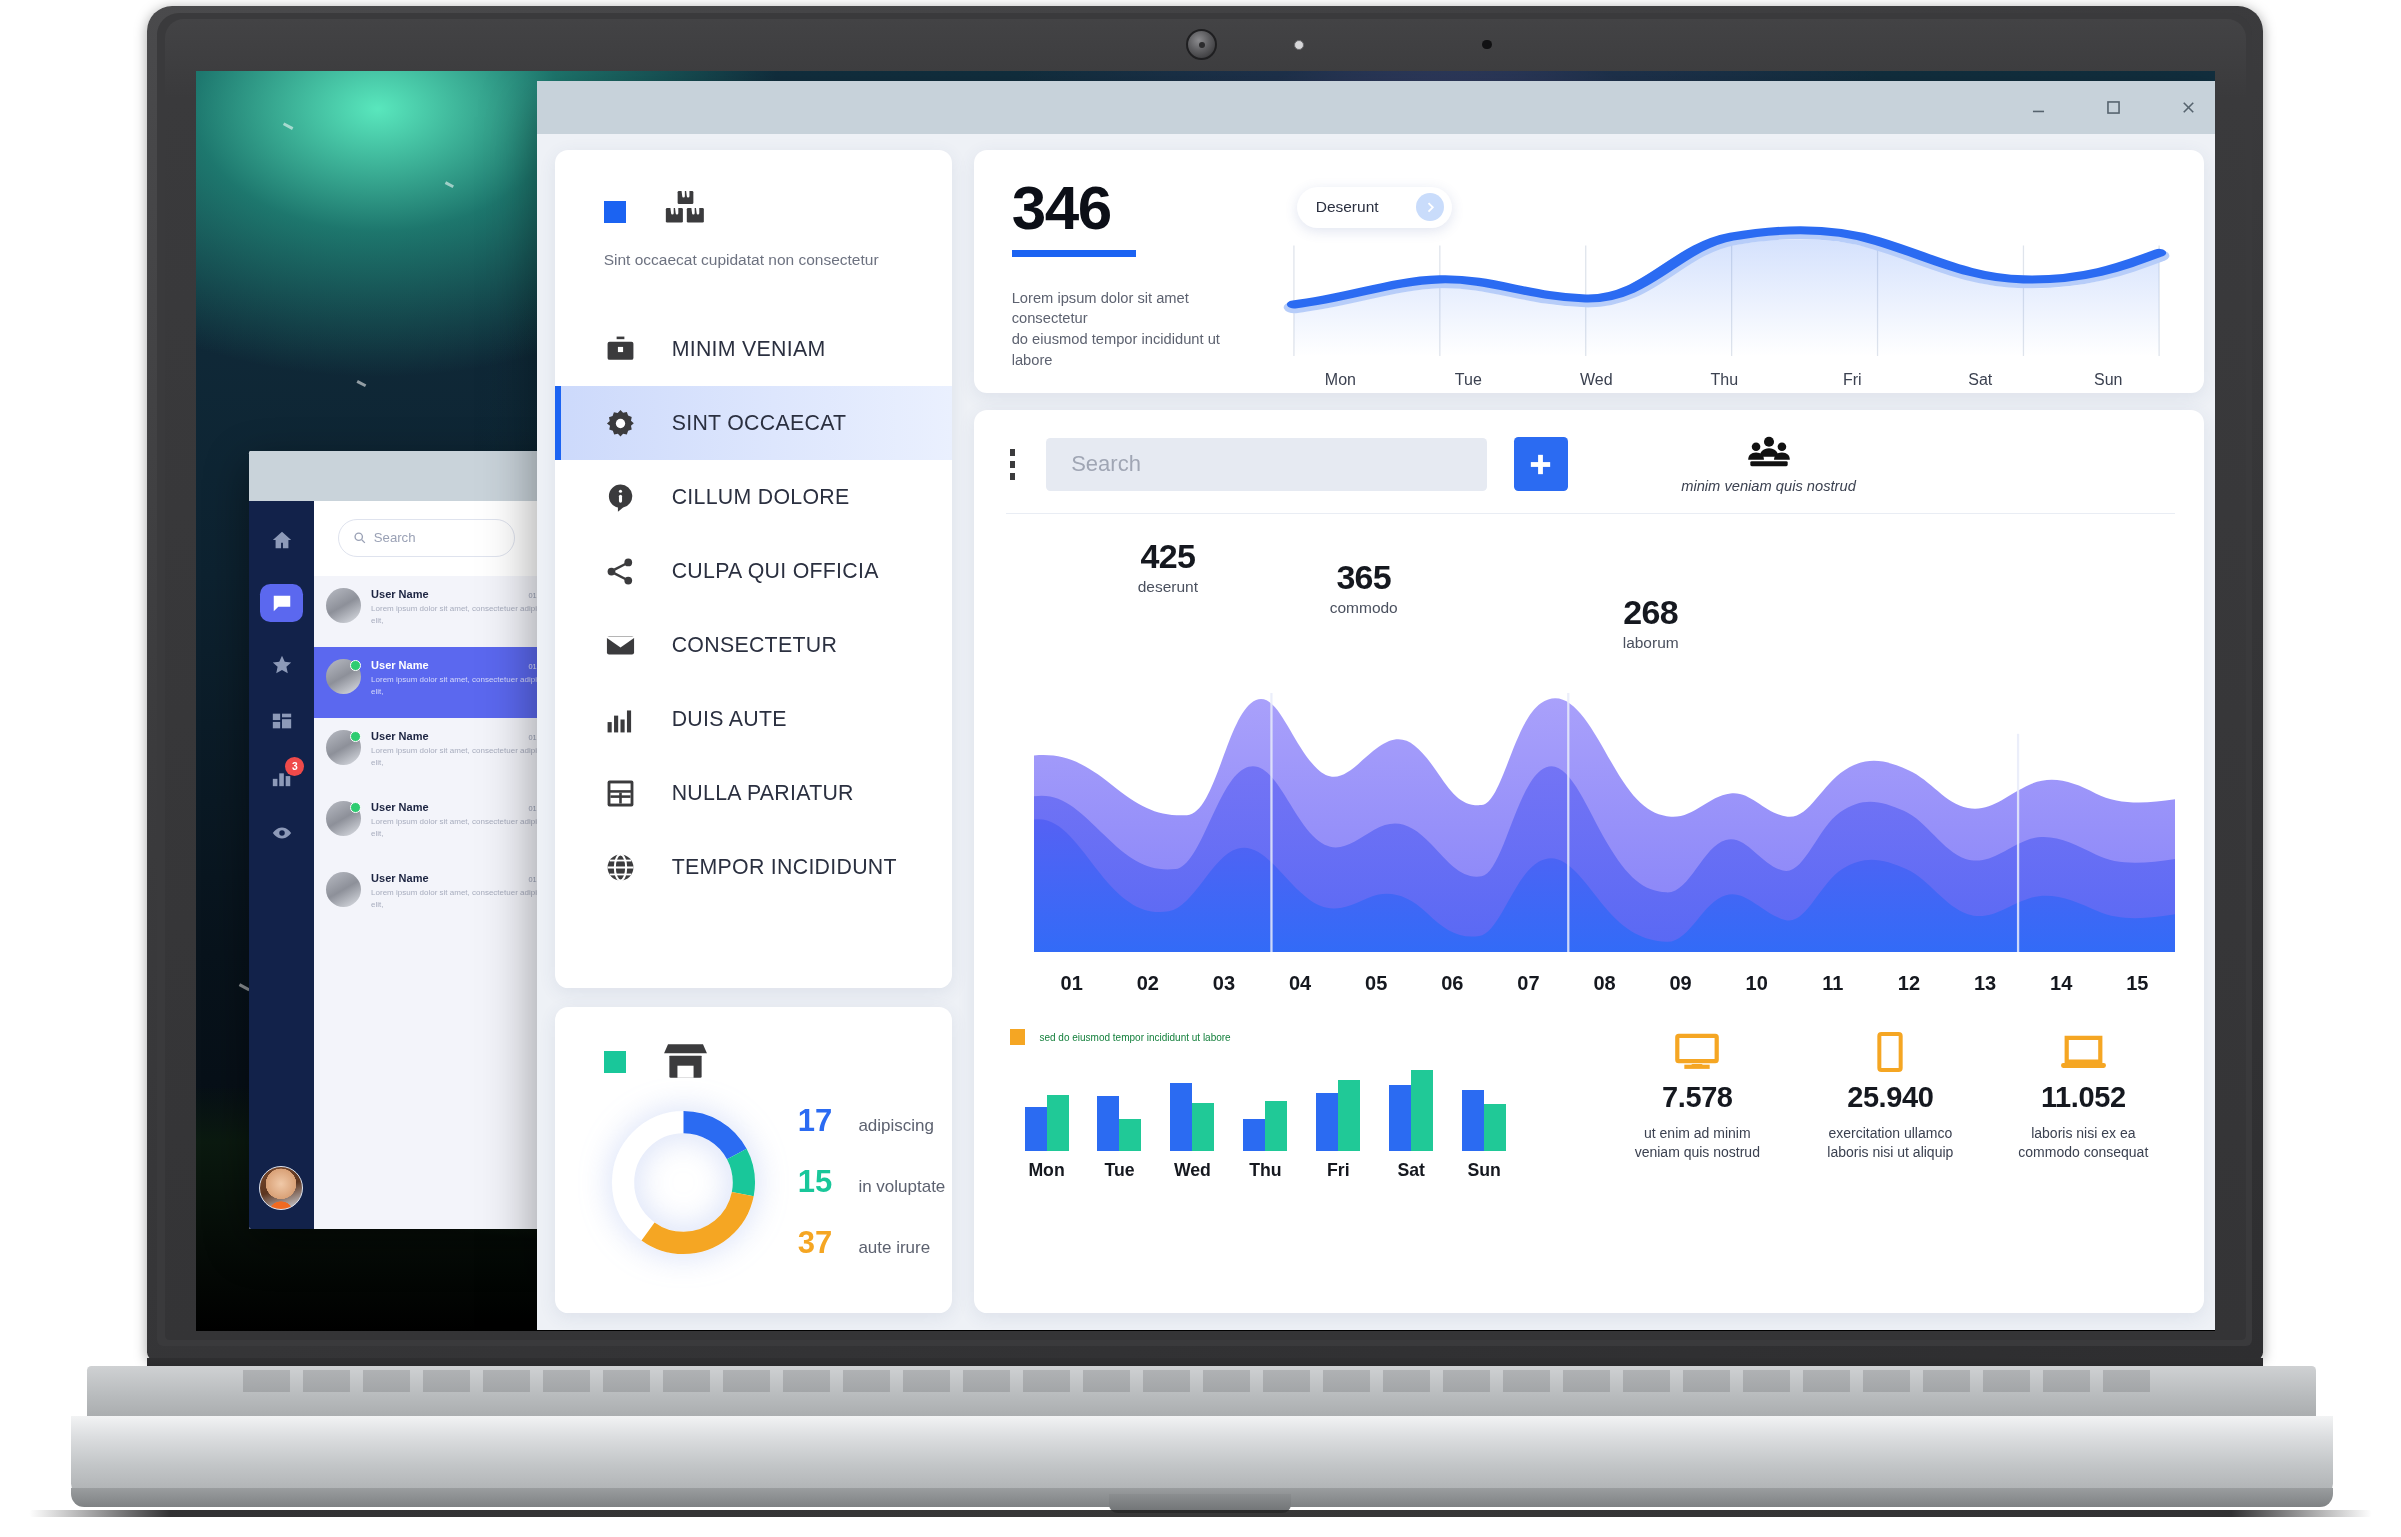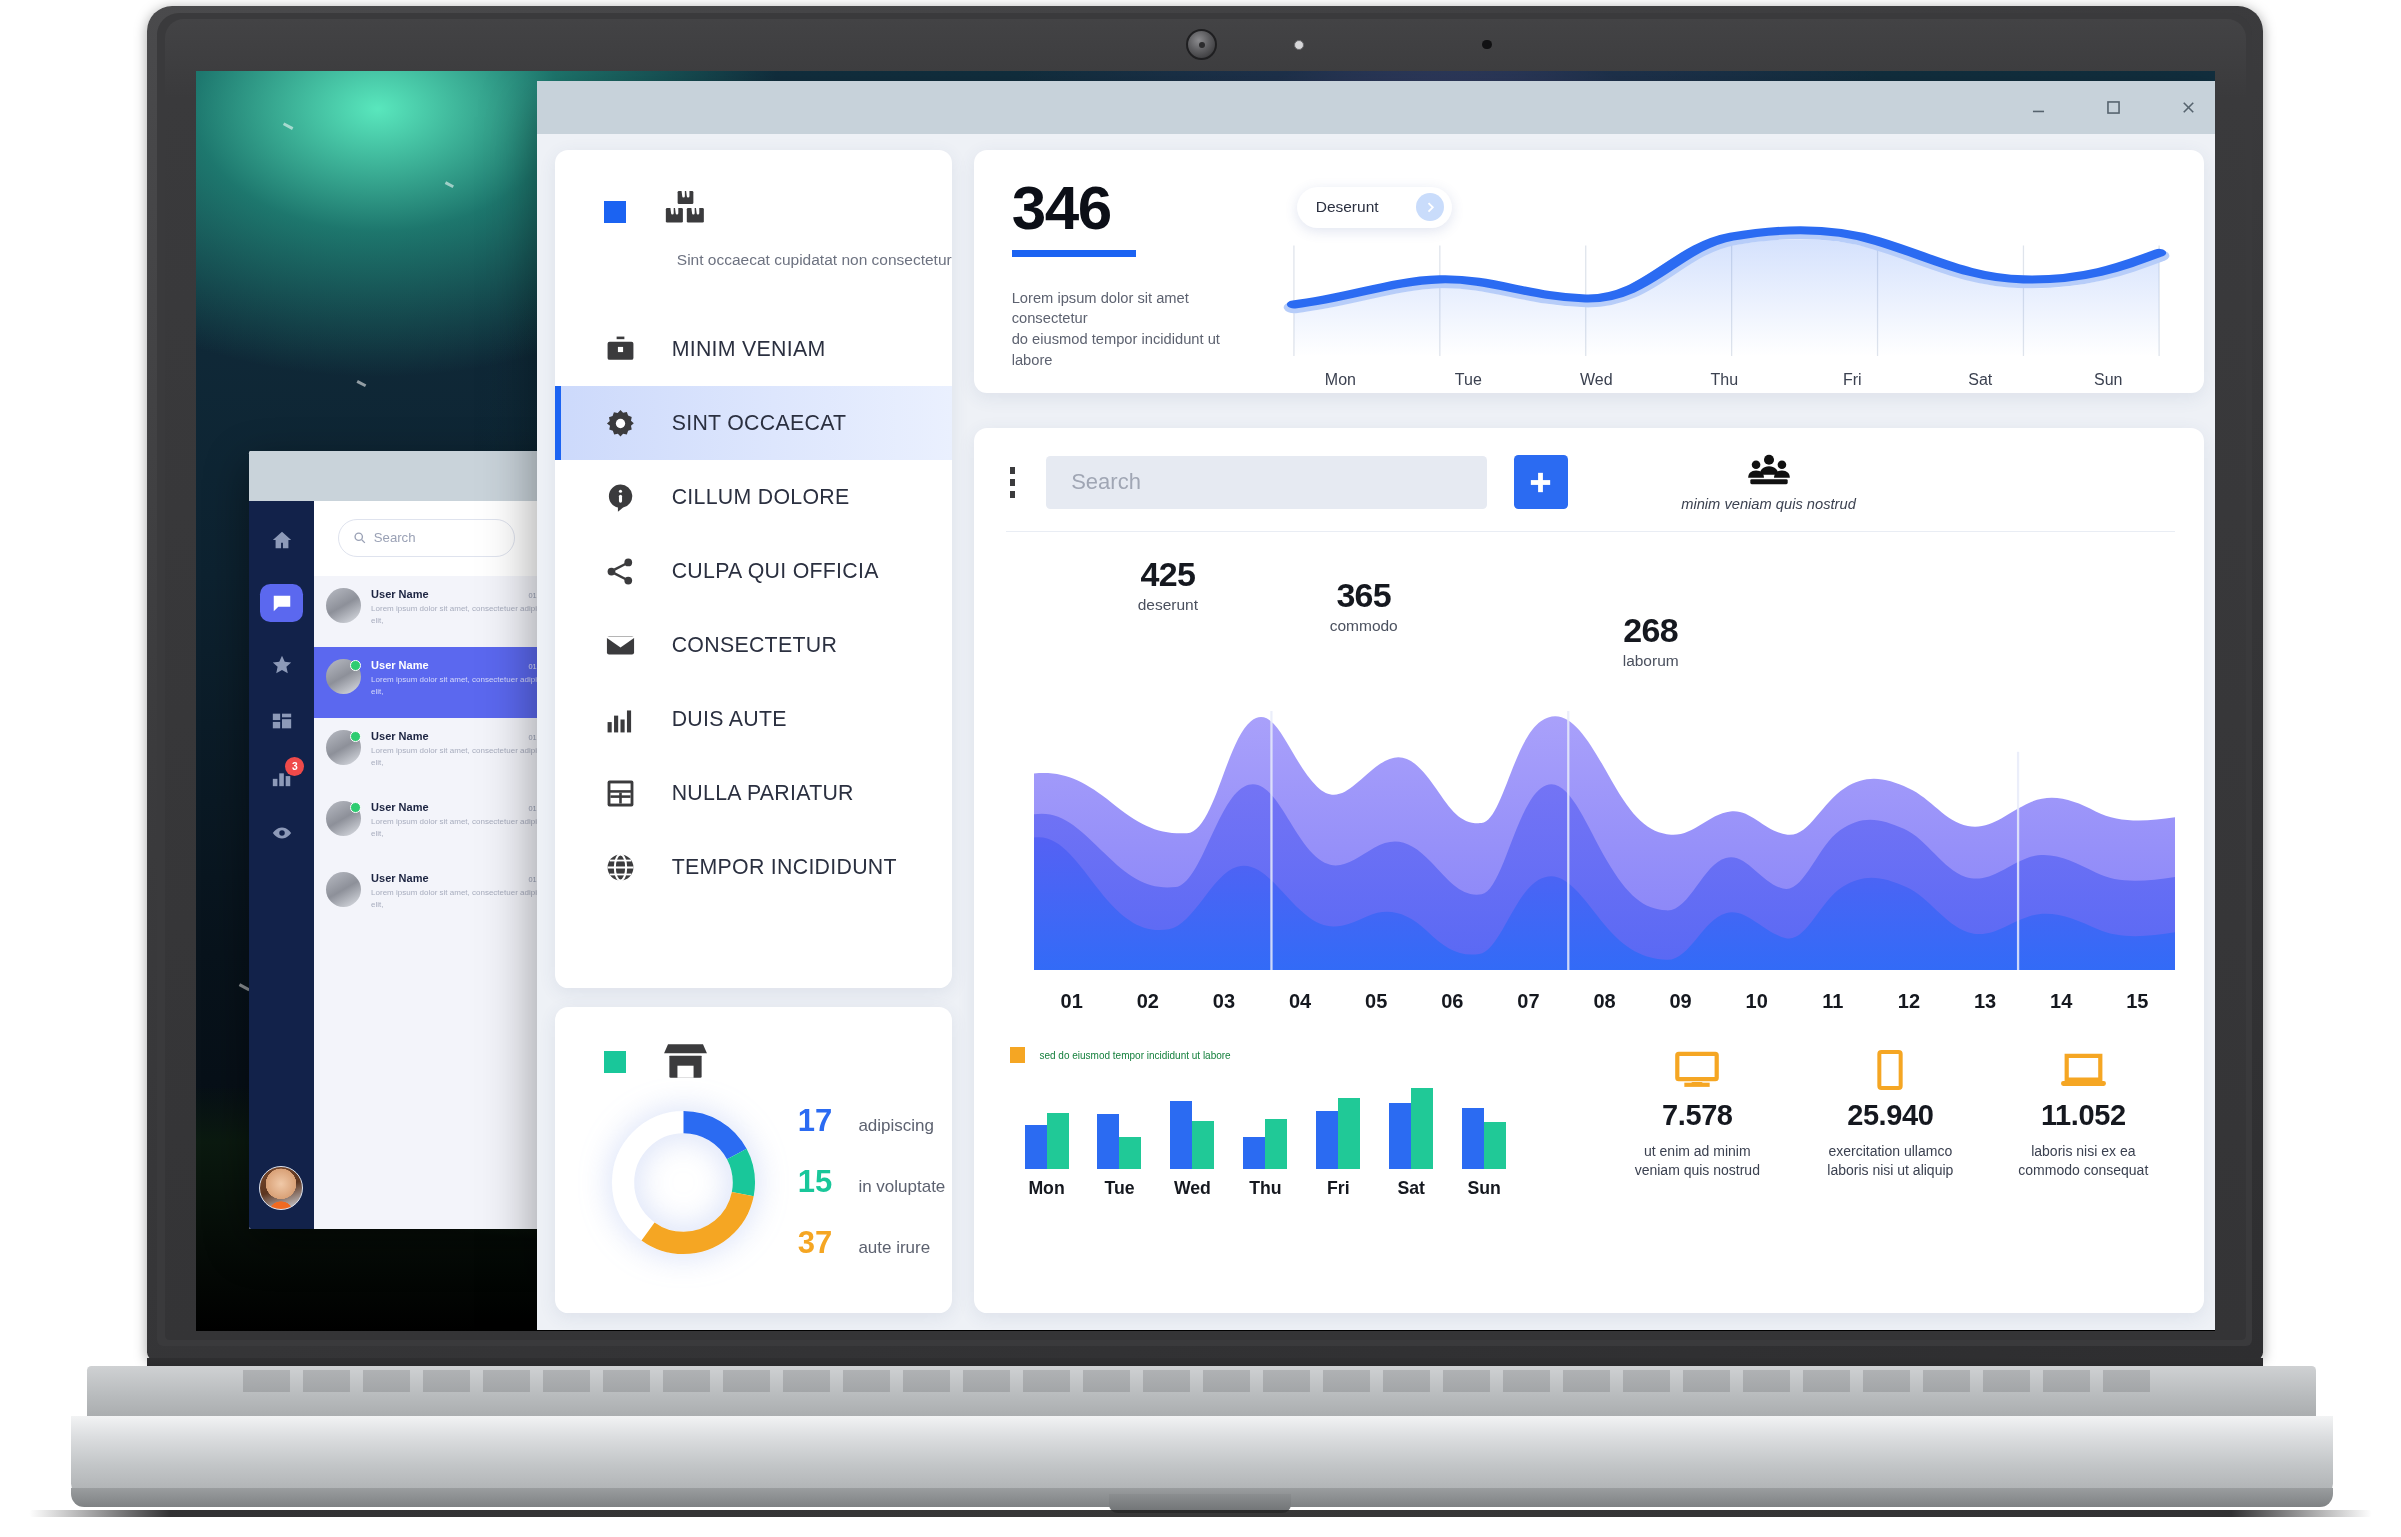--- a/index.html
+++ b/index.html
@@ -167,21 +167,21 @@
     background:#c7d2da; display:flex; align-items:center; justify-content:flex-end; padding-right:20.6px; gap:50px;
   }
   .wbtn { width:25px; height:25px; display:flex; align-items:center; justify-content:center; color:#56636e; }
   .wbtn svg { width:19px; height:19px; }
   .dash-inner { position:absolute; left:0; top:53px; width:100%; bottom:0; padding:16px 17.7px 17.7px 17.7px; display:flex; gap:22px; }
 
   
   .left-col { width: 397px; flex:0 0 397px; display:flex; flex-direction:column; gap:19px; }
   .card { background:#fff; border-radius:13.2px; box-shadow:0 4.4px 17.7px rgba(60,80,120,.09); }
   .nav-card { flex:1 1 auto; padding:41px 0 7.4px 0; }
-  .brand { padding:0 0 0 49px;text-align:right; }
+  .brand { padding:0 0 0 49px; }
   .brand-row { display:flex; align-items:center; gap:38px; }
   .brand-sq { width:22px; height:22px; background:#1b63f2; }
   .brand-ic { color:#3b3b3d; }
   .brand-ic svg { width:43px; height:38px; fill:currentColor; }
   .brand-sub { margin-top:19px; font-size:15.5px; color:#6d7280; }
   .nav-list { margin-top:43px; }
   .nav-item { display:flex; align-items:center; gap:34px; height:74px; padding-left:49px; position:relative; }
   .nav-item .nic { width:34px; display:flex; align-items:center; justify-content:center; color:#3b3b3d; }
   .nav-item .nic svg { width:31px; height:31px; fill:currentColor; }
   .nav-item .nlabel { font-size:21.3px; font-weight:500; letter-spacing:0.3px; color:#2b3040; }
@@ -197,21 +197,21 @@
   .donut-ic svg { width:43px; height:40px; fill:currentColor; }
   .donut-body { display:flex; align-items:center; gap:35px; padding:19px 0 0 49px; }
   .donut-wrap { position:relative; width:159px; height:159px; filter: drop-shadow(0 0 16px rgba(120,150,230,.35)); }
   .donut-wrap svg { width:159px; height:159px; transform: rotate(-90deg); }
   .legend { display:flex; flex-direction:column; gap:25px; }
   .leg-row { display:flex; align-items:baseline; gap:14.7px; }
   .leg-num { font-size:31px; font-weight:800; width:46px; }
   .leg-txt { font-size:17px; color:#5d6270; }
 
   
-  .right-col { flex:1 1 auto; display:flex; flex-direction:column; gap:35px; }
+  .right-col { flex:1 1 auto; display:flex; flex-direction:column; gap:17px; }
 
   .top-card { height:243px; padding:29px 32px 0 38px; display:flex; gap:29px; }
   .stat-block { width:221px; flex:0 0 221px; }
   .stat-num { font-size:62px; font-weight:800; letter-spacing:-1.5px; color:#0c0f17; line-height:.95; }
   .stat-rule { width:124px; height:6.6px; background:#1b63f2; margin-top:11.8px; }
   .stat-p { margin-top:31px; font-size:14.7px; line-height:1.42; color:#5d6270; }
   .stat-p2 { font-size:14.7px; line-height:1.42; color:#5d6270; }
   .line-area { flex:1 1 auto; position:relative; padding-top:7.4px; }
   .pill {
     position:absolute; left:35px; top:7.4px; width:155px; height:41px; border-radius:20.6px;

